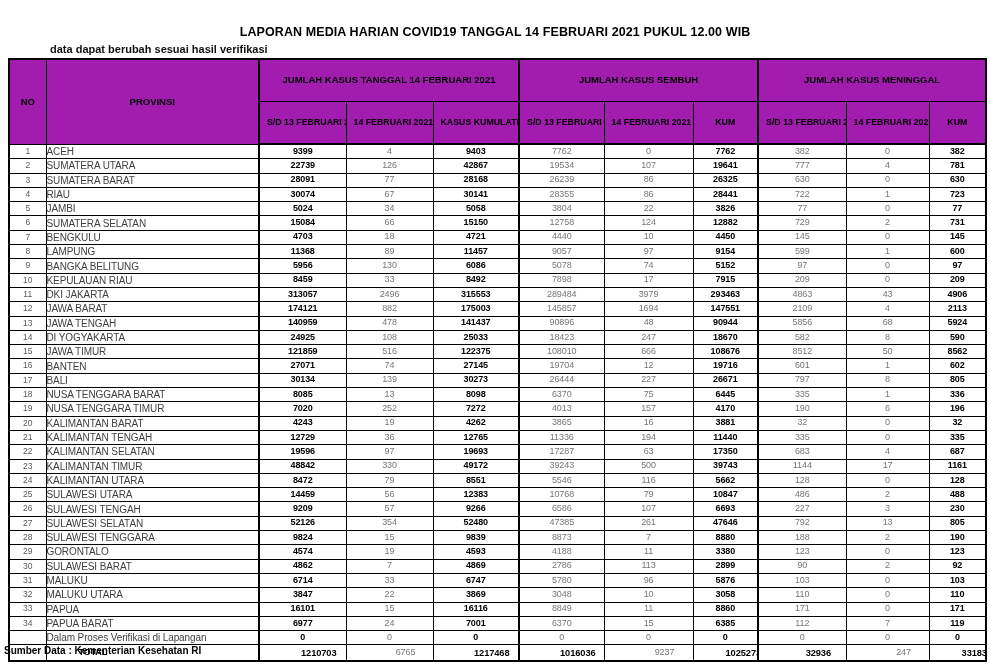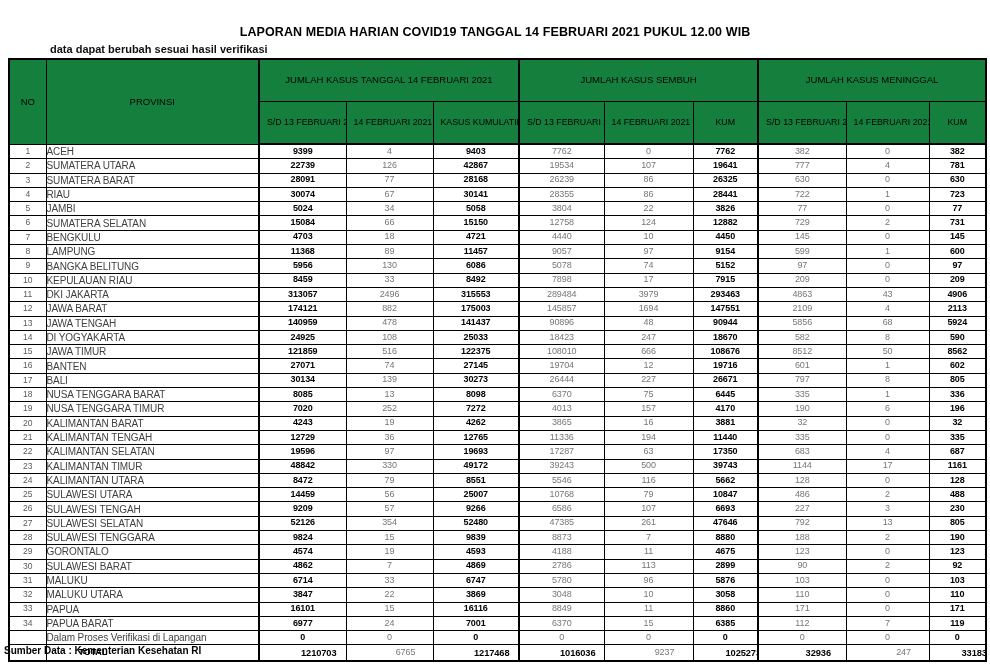--- a/index.html
+++ b/index.html
@@ -32,22 +32,22 @@
     border: 2px solid #000;
   }
   table.report th, table.report td {
     border: 1px solid #000;
     padding: 0;
     overflow: hidden;
     white-space: nowrap;
     line-height: 1.1;
   }
   thead th {
-    background: #15803d;
-    font-weight: normal;
+    background: #a21caf;
+    font-weight: bold;
     font-size: 9px;
     text-align: center;
     vertical-align: middle;
     white-space: normal;
   }
   tr.group-row th { height: 41px; font-size: 9.5px; }
   tr.sub-row th { height: 41px; padding: 0 7px; font-size: 8.8px; border-bottom: 2px solid #000; }
   th.th-corner { font-size: 9.5px; margin-left: 44px; }
   .group-start { border-left: 2px solid #000 !important; }
   td { font-size: 9px; text-align: center; vertical-align: middle; }
@@ -424,21 +424,21 @@
         <td class="v-bold">5662</td>
         <td class="v-muted group-start">128</td>
         <td class="v-muted">0</td>
         <td class="v-bold">128</td>
       </tr>
       <tr class="data-row">
         <td class="no-cell">25</td>
         <td class="prov">SULAWESI UTARA</td>
         <td class="v-bold group-start">14459</td>
         <td class="v-muted">56</td>
-        <td class="v-bold">25007</td>
+        <td class="v-bold">12383</td>
         <td class="v-muted group-start">10768</td>
         <td class="v-muted">79</td>
         <td class="v-bold">10847</td>
         <td class="v-muted group-start">486</td>
         <td class="v-muted">2</td>
         <td class="v-bold">488</td>
       </tr>
       <tr class="data-row">
         <td class="no-cell">26</td>
         <td class="prov">SULAWESI TENGAH</td>
@@ -479,21 +479,21 @@
         <td class="v-bold">190</td>
       </tr>
       <tr class="data-row">
         <td class="no-cell">29</td>
         <td class="prov">GORONTALO</td>
         <td class="v-bold group-start">4574</td>
         <td class="v-muted">19</td>
         <td class="v-bold">4593</td>
         <td class="v-muted group-start">4188</td>
         <td class="v-muted">11</td>
-        <td class="v-bold">4675</td>
+        <td class="v-bold">3380</td>
         <td class="v-muted group-start">123</td>
         <td class="v-muted">0</td>
         <td class="v-bold">123</td>
       </tr>
       <tr class="data-row">
         <td class="no-cell">30</td>
         <td class="prov">SULAWESI BARAT</td>
         <td class="v-bold group-start">4862</td>
         <td class="v-muted">7</td>
         <td class="v-bold">4869</td>

